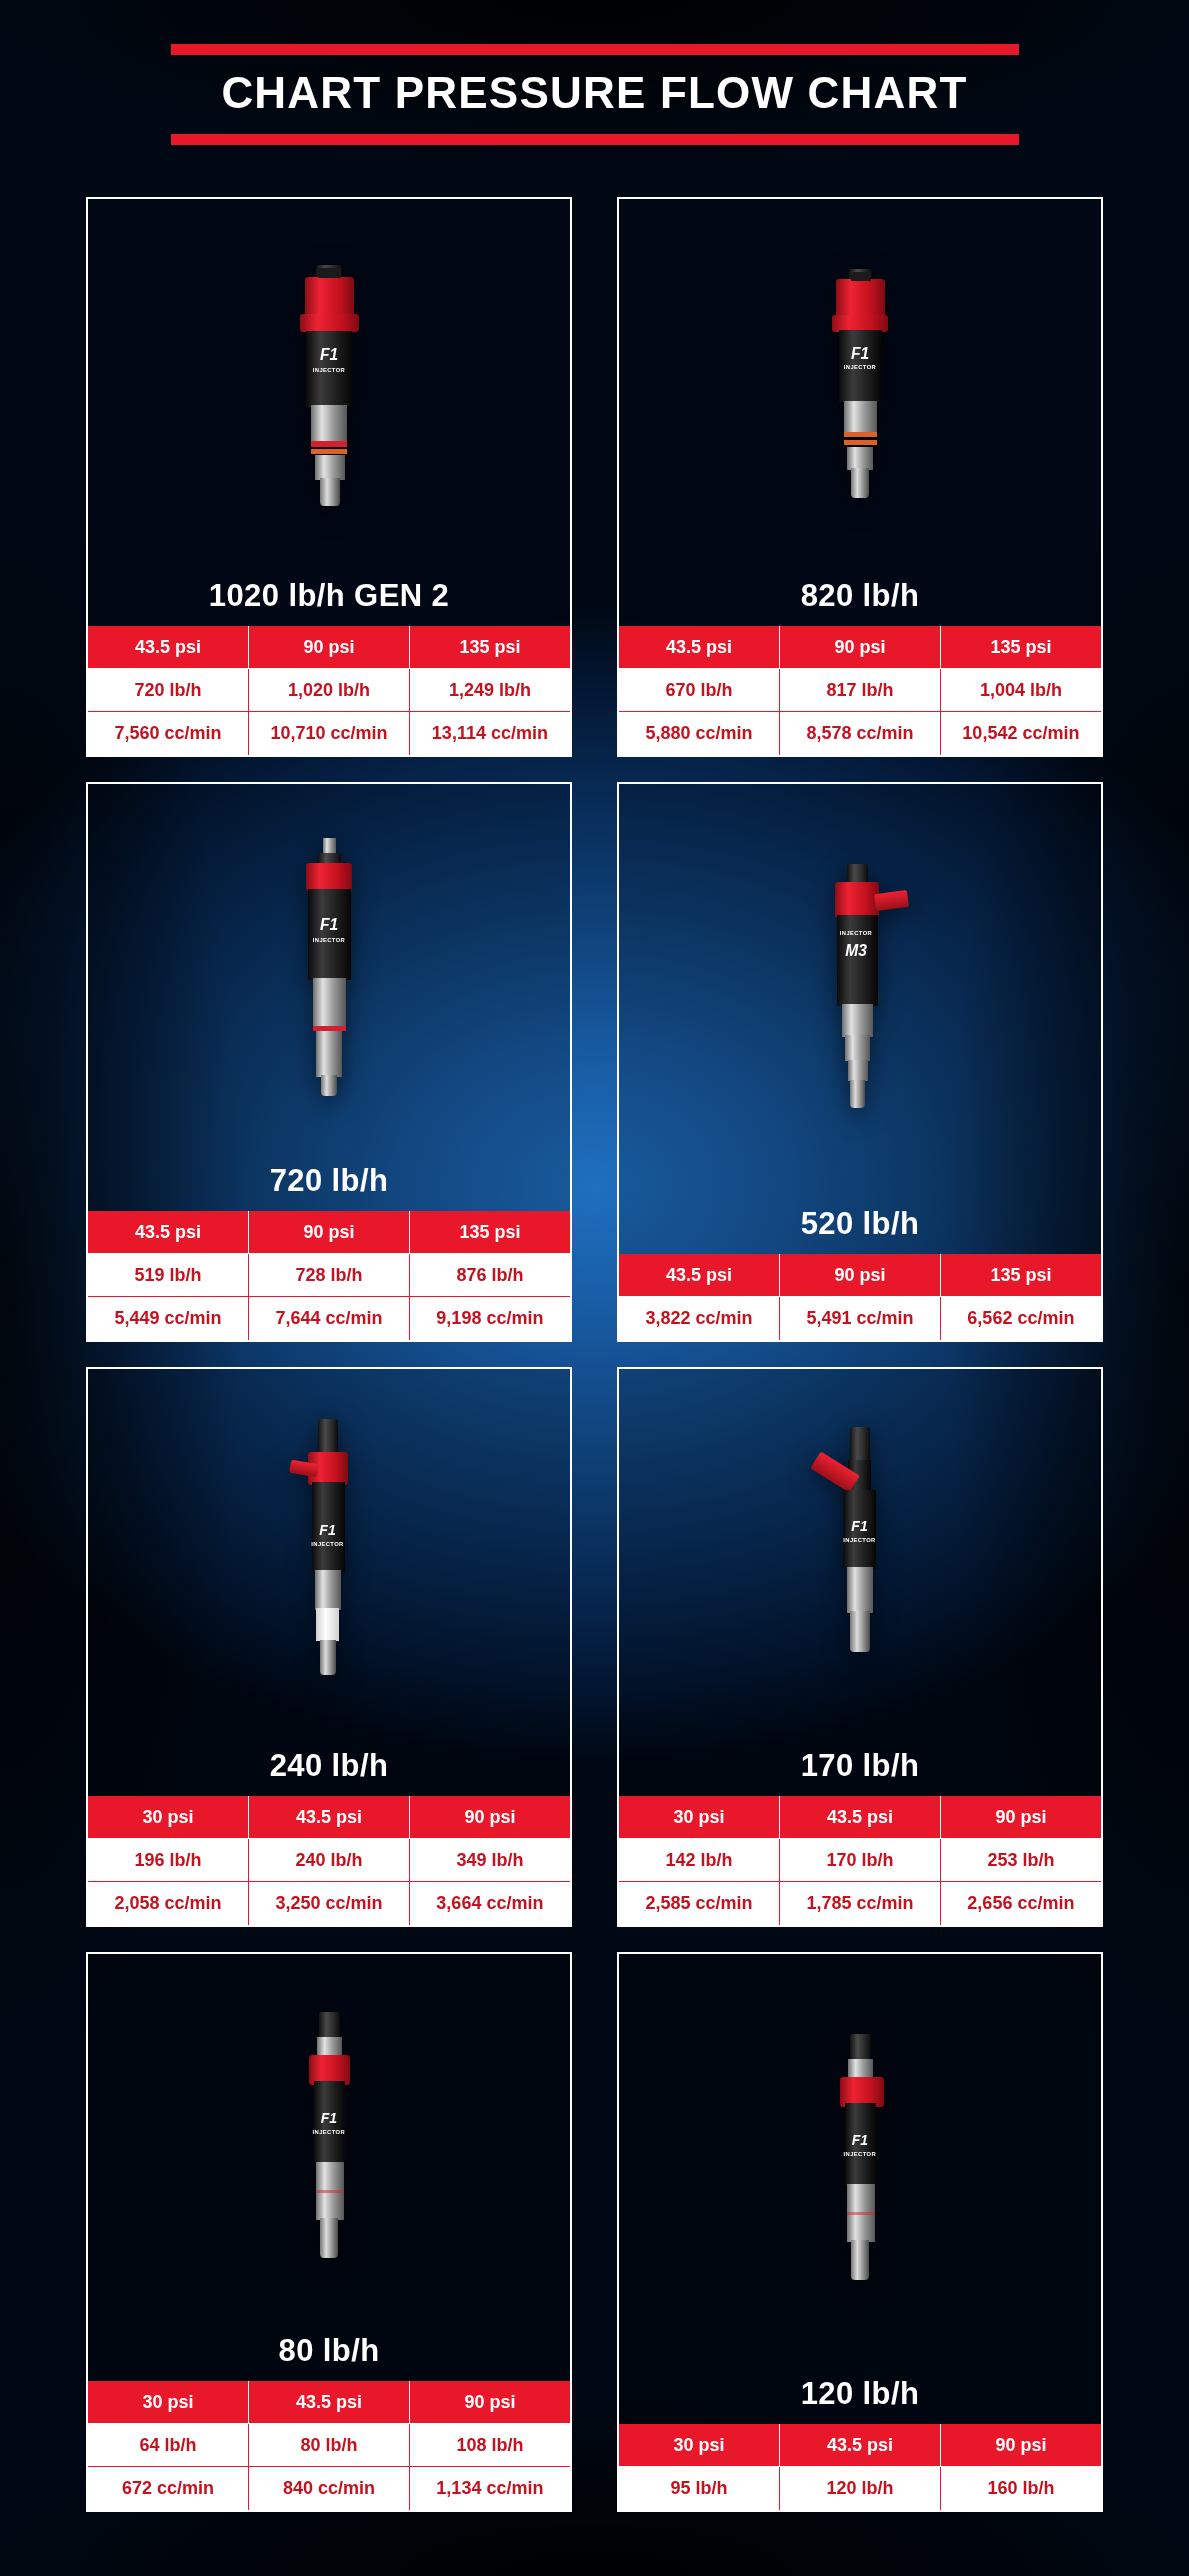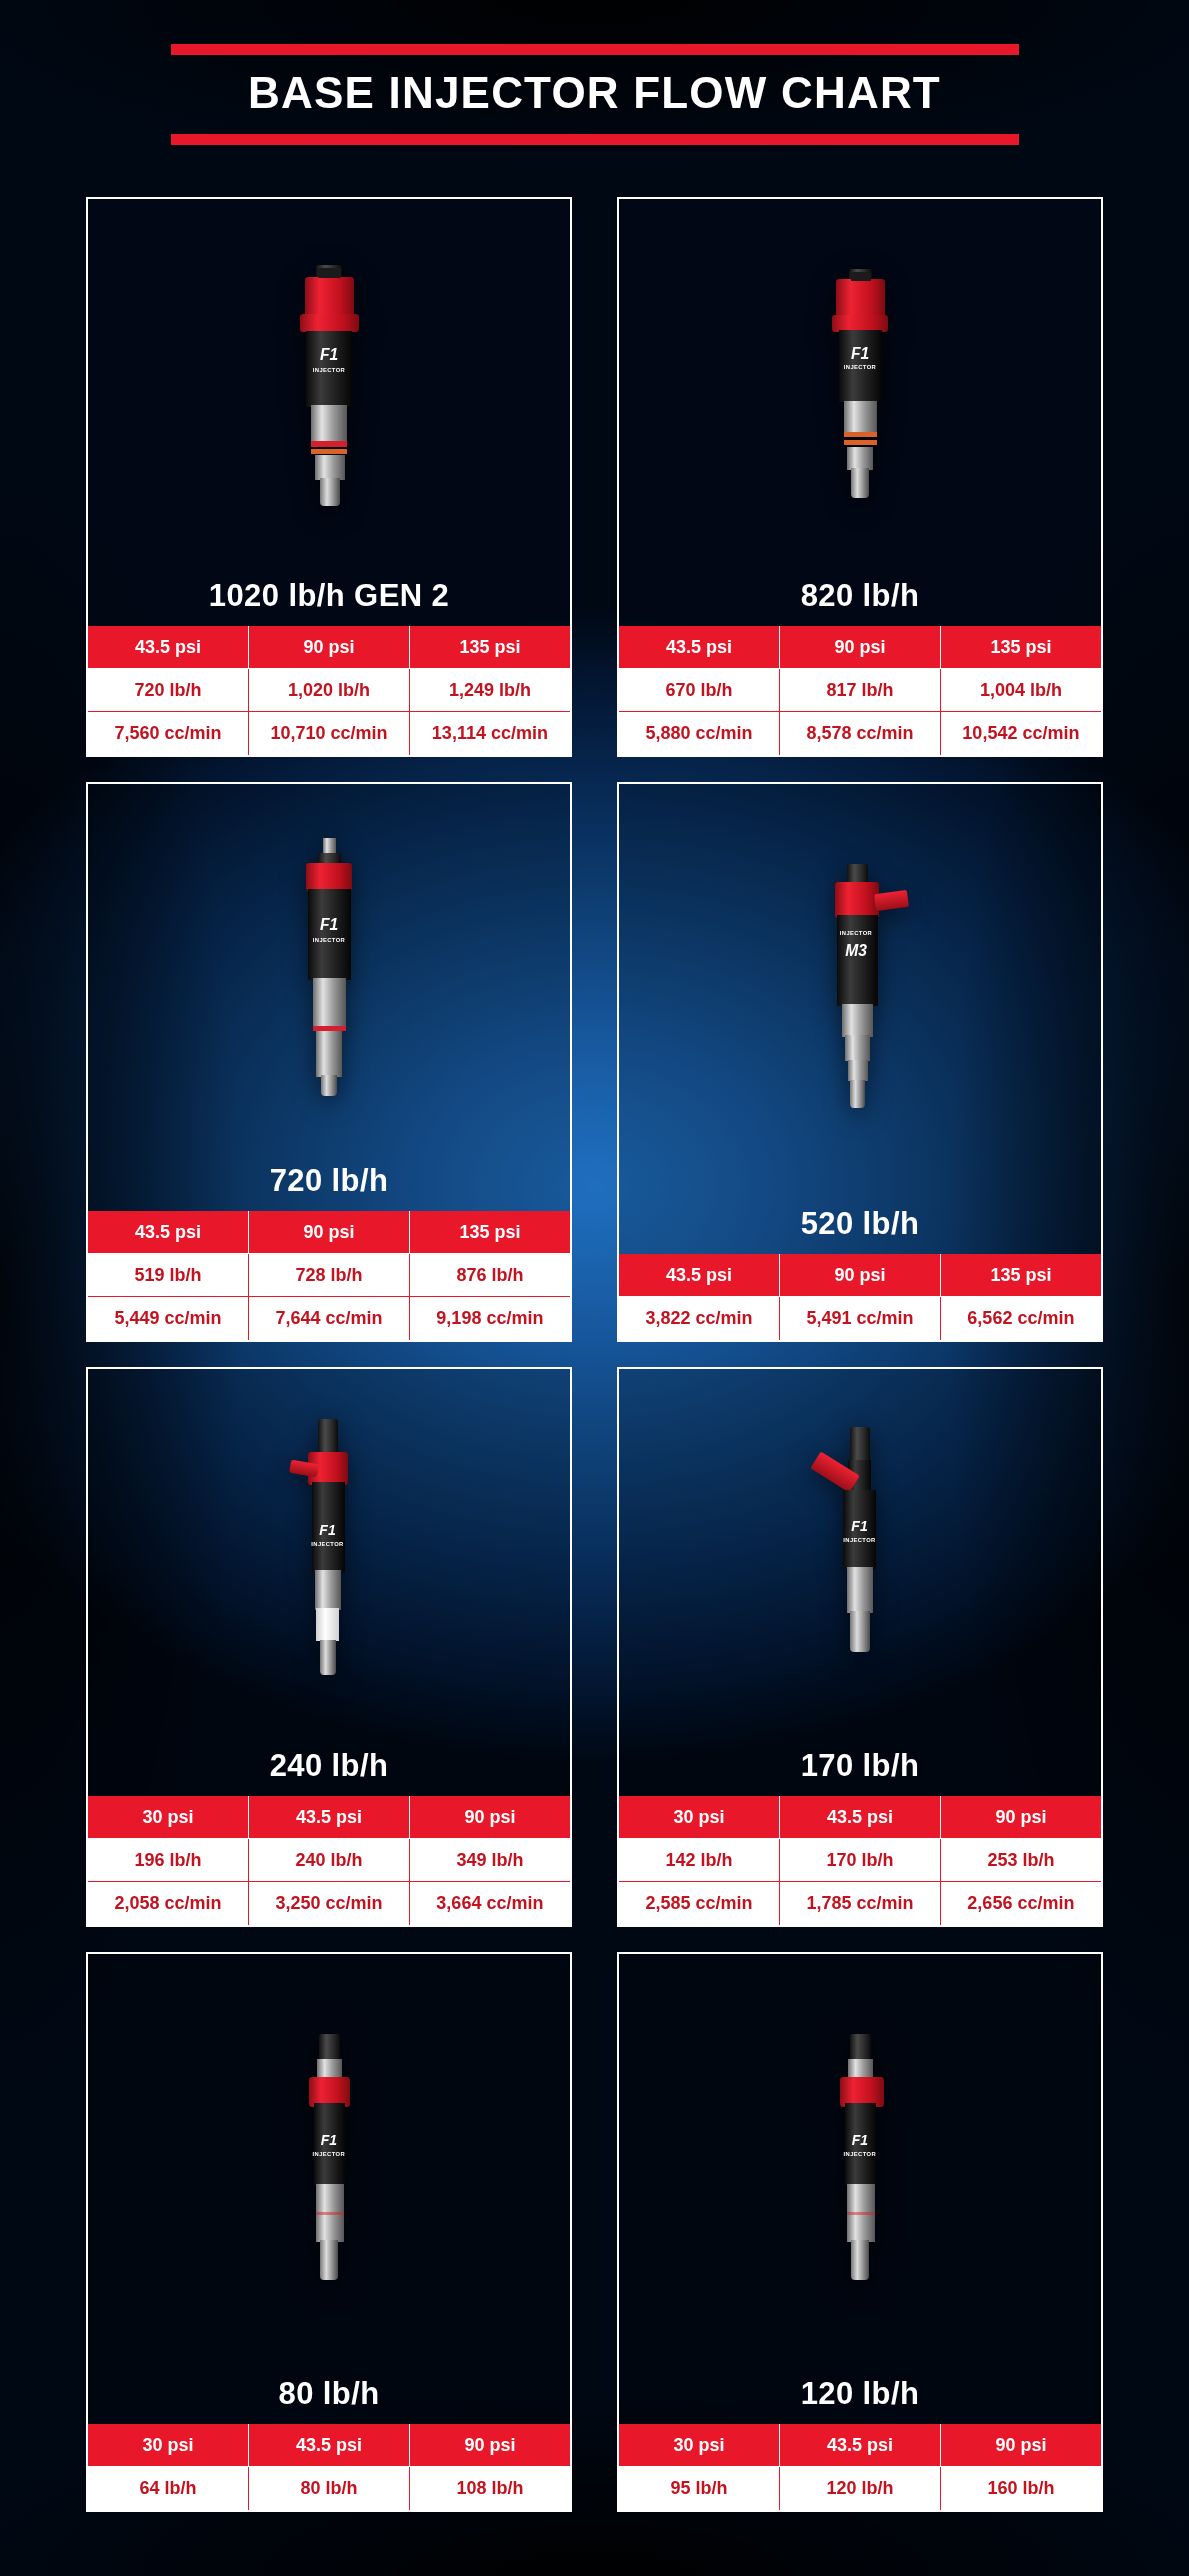--- a/index.html
+++ b/index.html
@@ -174,21 +174,21 @@
     border-radius: 2.5px;
   }
 </style>
 </head>
 <body>
 
 <div class="page">
 
   <div class="header">
     <div class="rule top"></div>
-    <div class="title">BASE INJECTOR FLOW CHART</div>
+    <div class="title">CHART PRESSURE FLOW CHART</div>
     <div class="rule bottom"></div>
   </div>
 
   <div class="grid">
 
     <div class="card card-dark">
       <div class="img-area">
         <div class="inj" style="width:99px;height:247px;">
           <div class="cap" style="left:36px;top:0;width:26px;height:13px;"></div>
           <div class="plug" style="left:25px;top:11.5px;width:49px;height:44px;"></div>
@@ -425,20 +425,25 @@
             <tr class="head">
           <td>30 psi</td>
           <td>43.5 psi</td>
           <td>90 psi</td>
         </tr>
         <tr class="body">
           <td>64 lb/h</td>
           <td>80 lb/h</td>
           <td>108 lb/h</td>
         </tr>
+        <tr class="body">
+          <td>672 cc/min</td>
+          <td>840 cc/min</td>
+          <td>1,134 cc/min</td>
+        </tr>
       </tbody>
         </table>
     </div>
 
     <div class="card">
       <div class="img-area">
         <div class="inj" style="width:107px;height:263px;">
           <div class="cap" style="left:43px;top:0;width:21.4px;height:28px;"></div>
           <div class="steel" style="left:41px;top:25px;width:25px;height:21.4px;"></div>
           <div class="plug" style="left:33px;top:43px;width:44px;height:30px;"></div>

